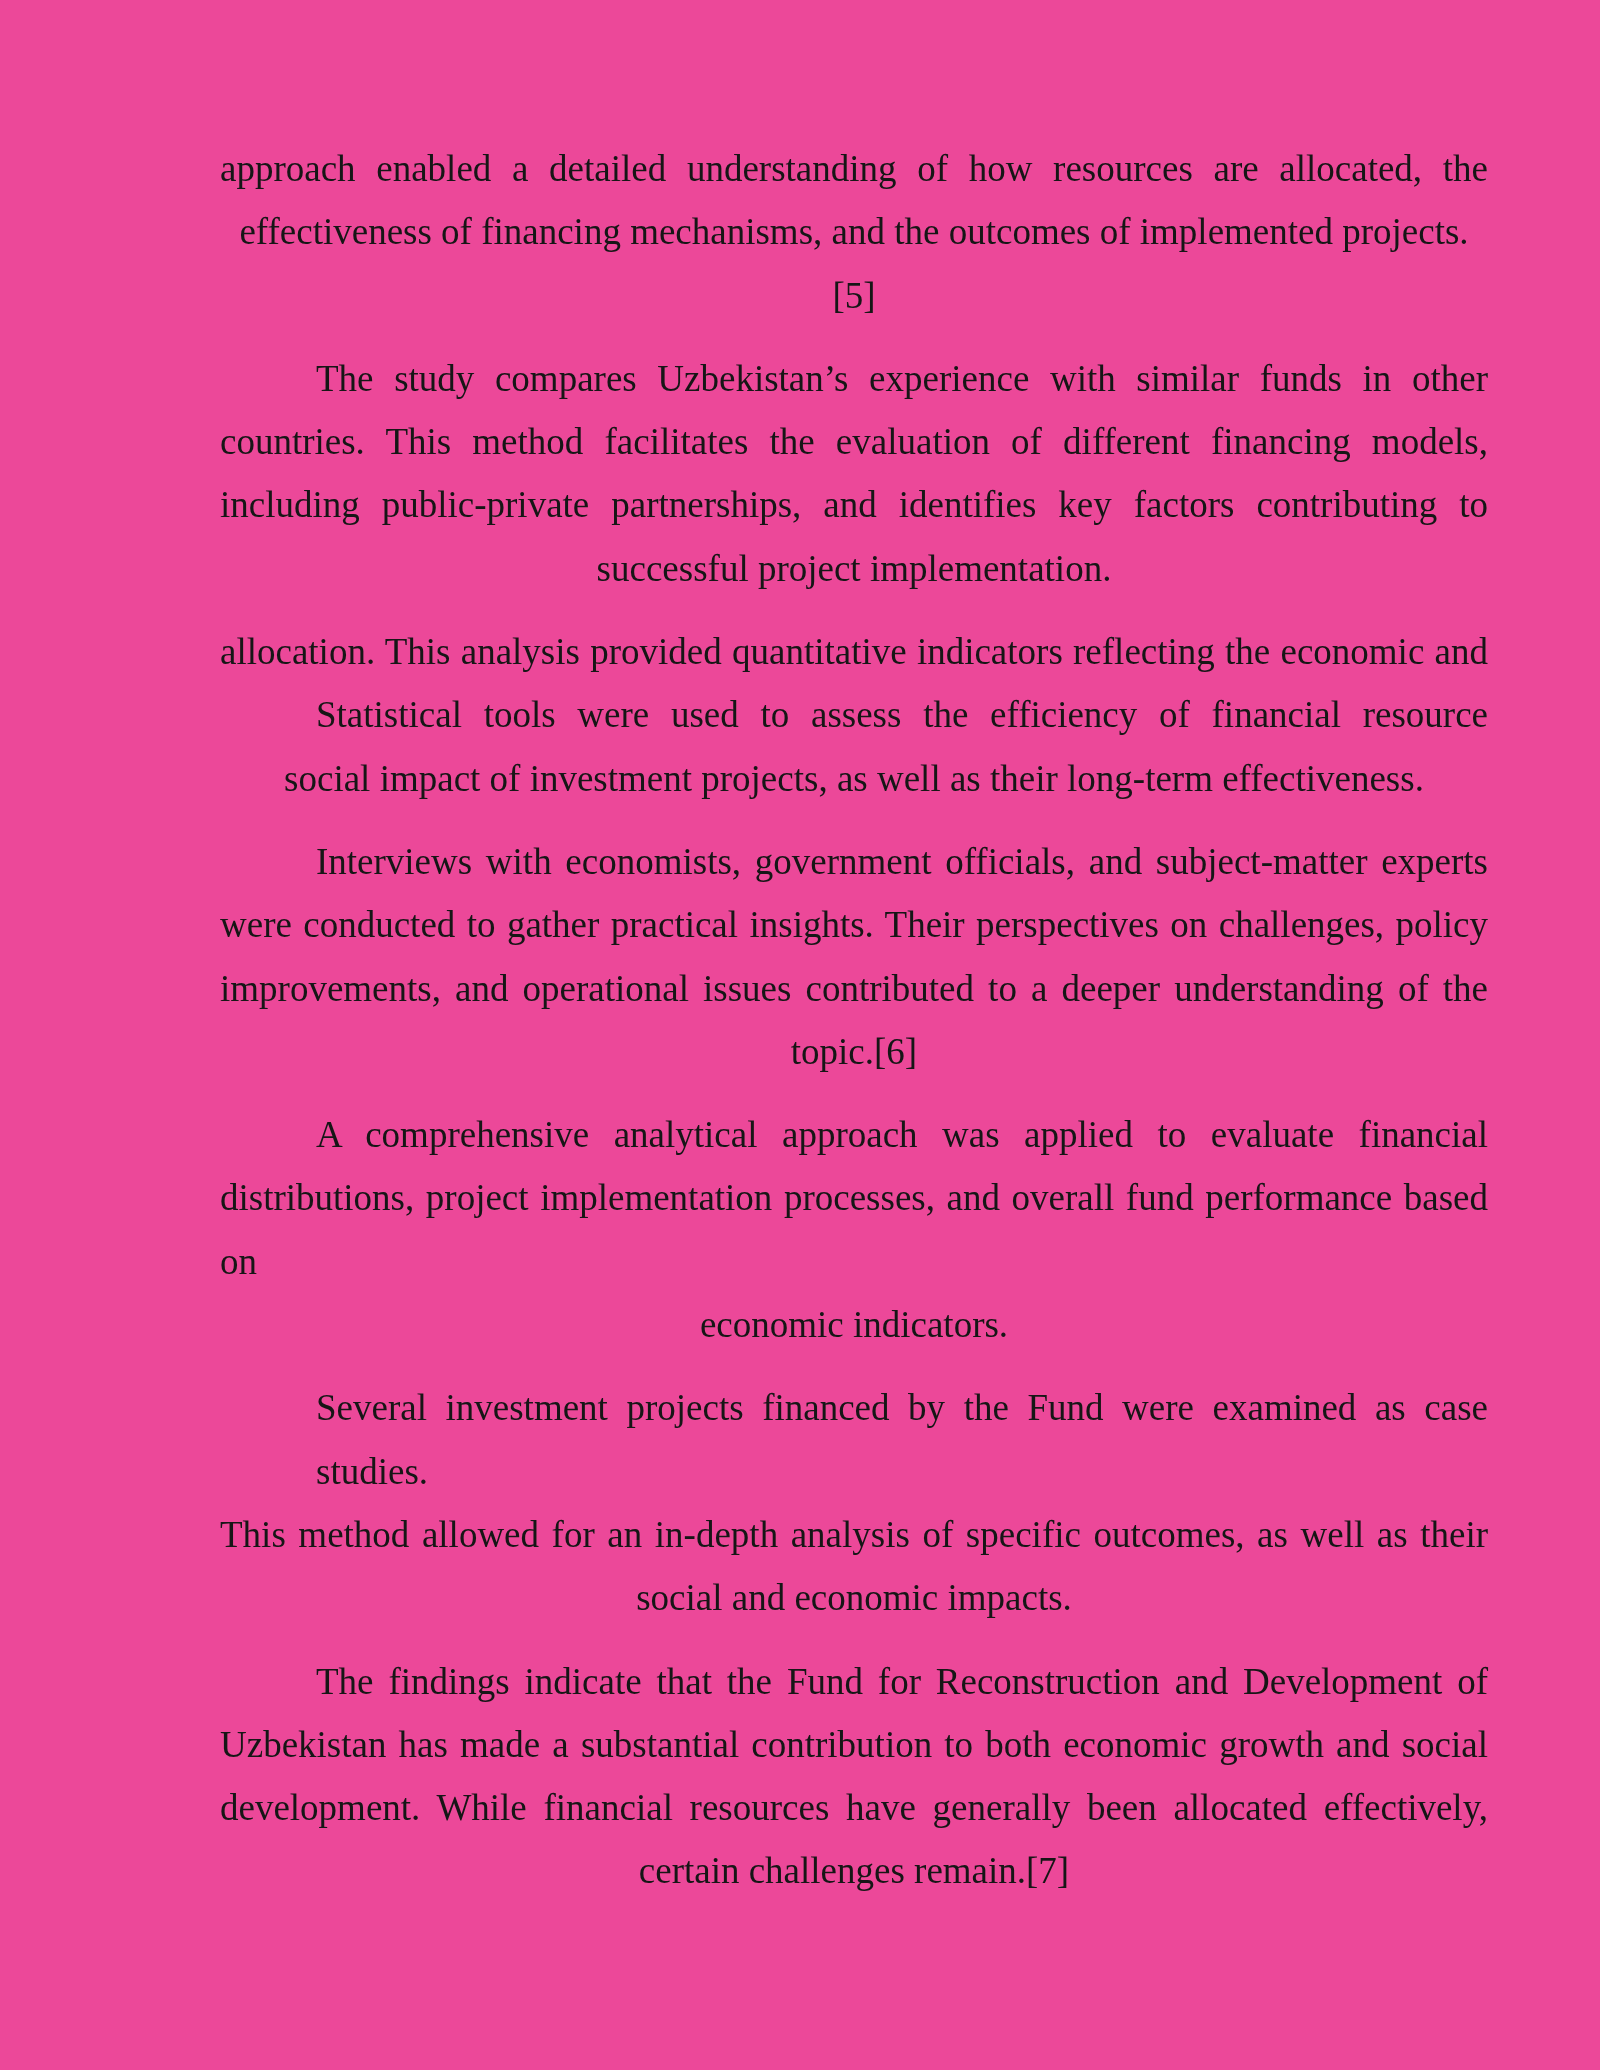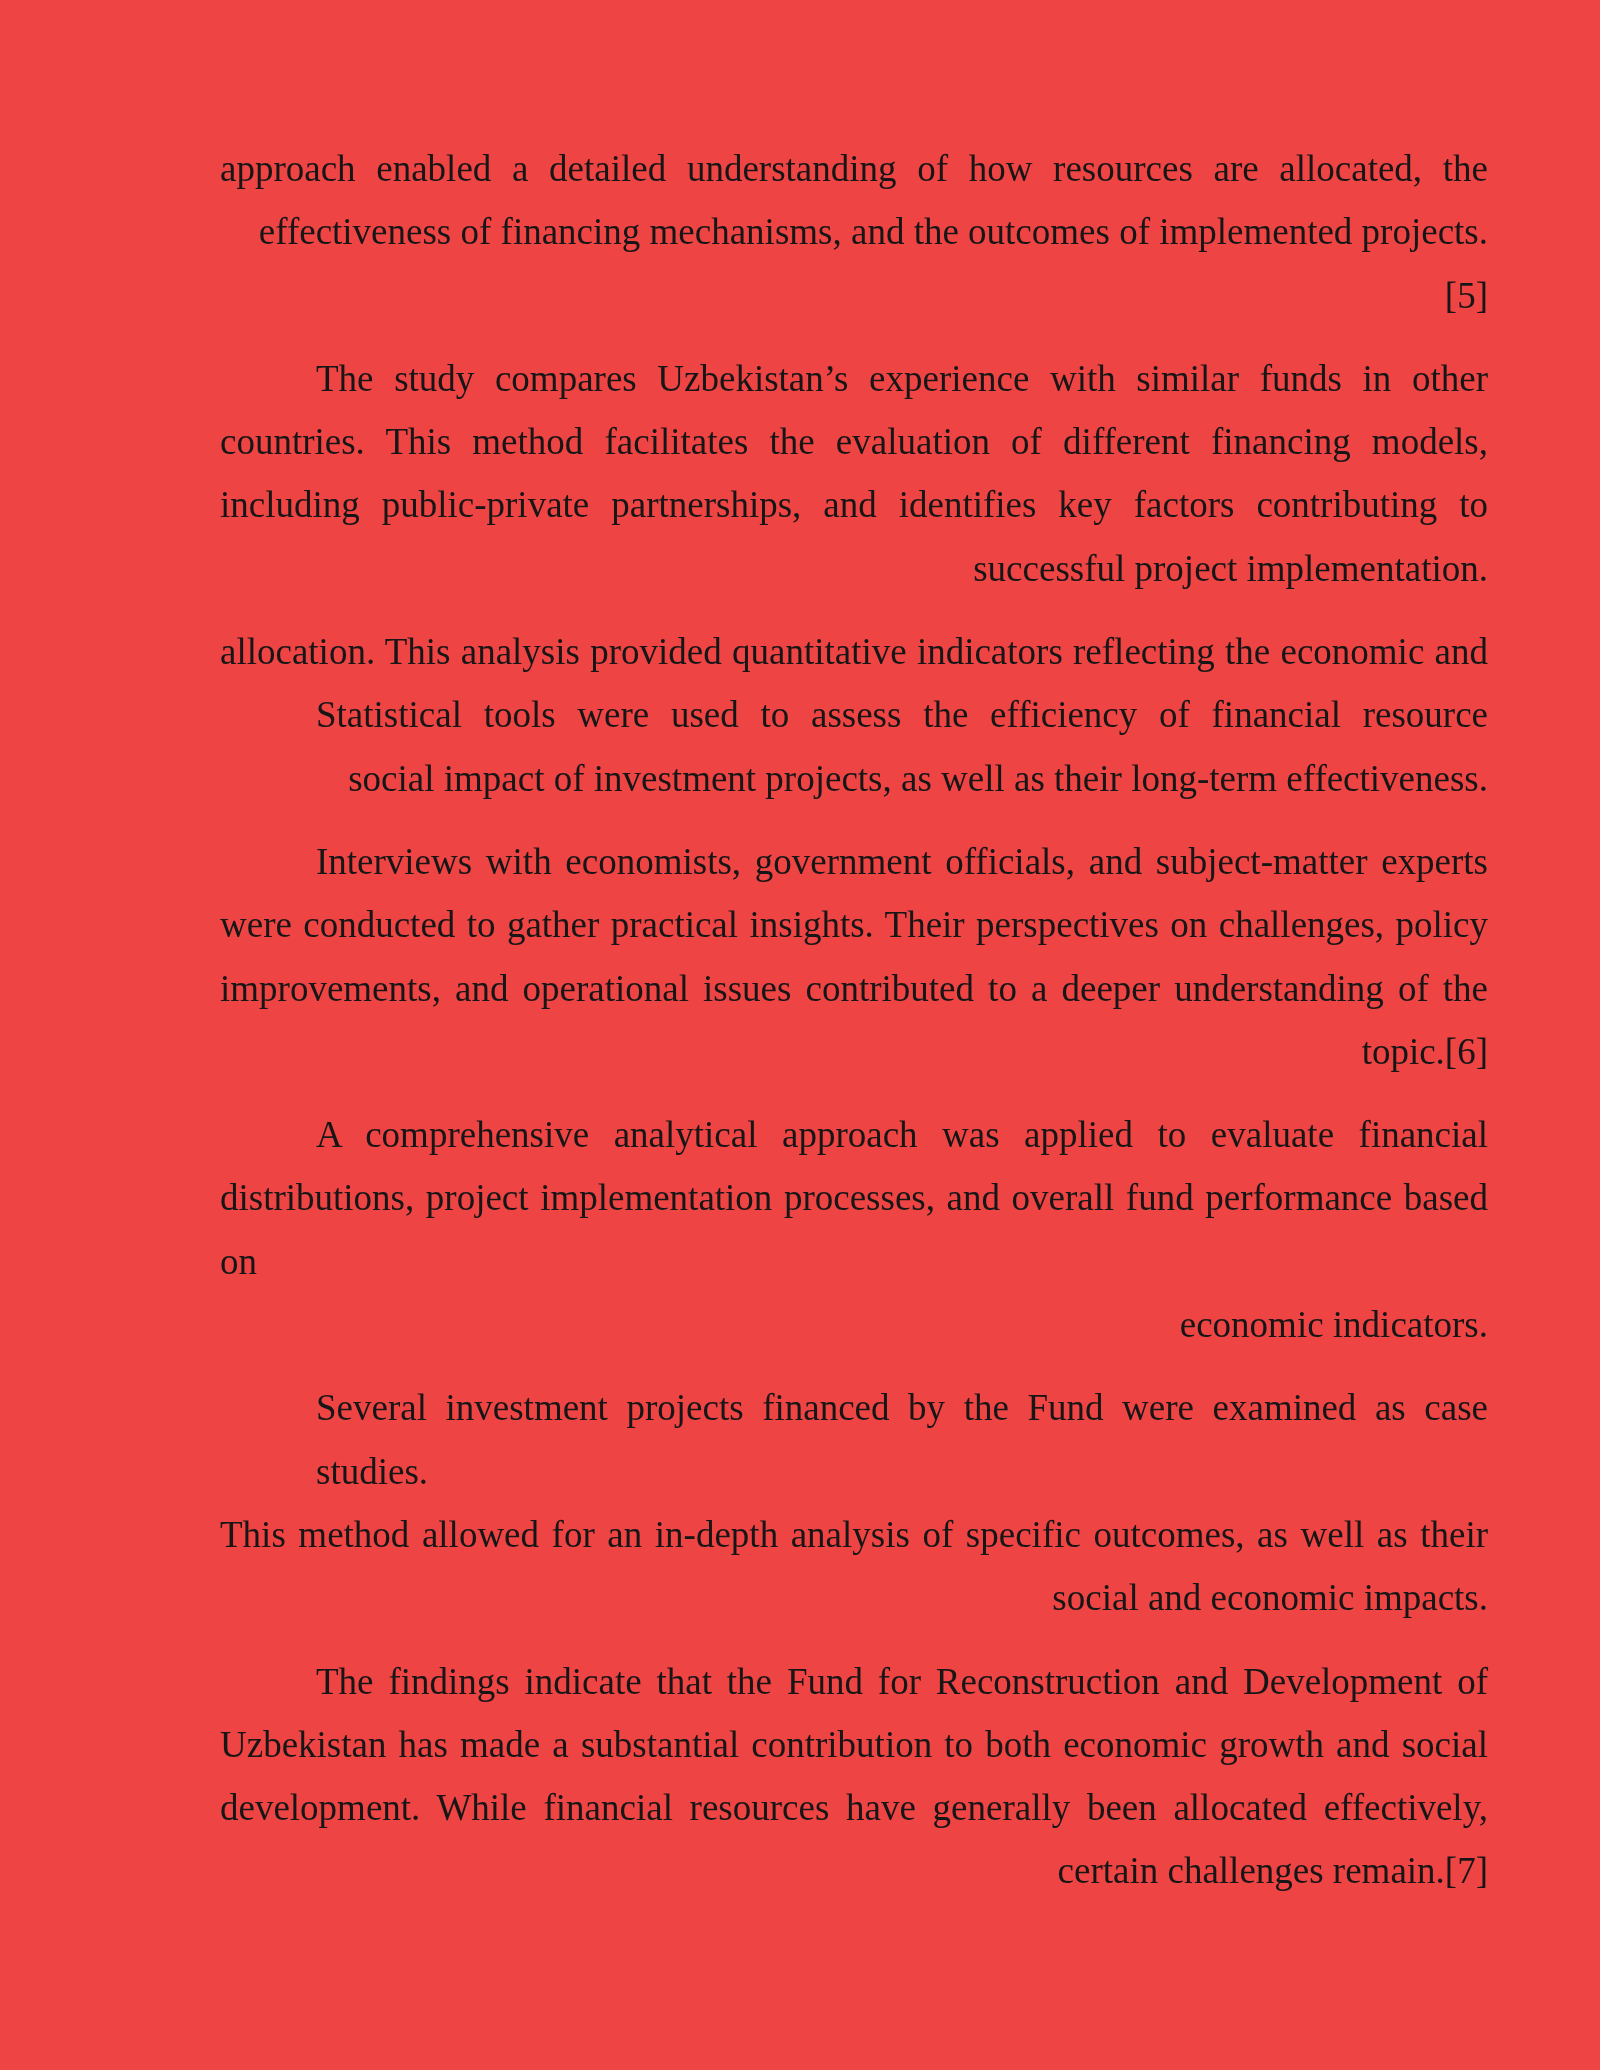--- a/index.html
+++ b/index.html
@@ -4,40 +4,40 @@
 <style>
   html, body {
     margin: 0;
     padding: 0;
     background: #ffffff;
   }
   .page {
     position: relative;
     width: 1600px;
     height: 2070px;
-    background: #ef4444;
+    background: #ec4899;
     overflow: hidden;
     font-family: "Liberation Serif", "DejaVu Serif", serif;
     color: #161616;
   }
   .doc {
     position: absolute;
     left: 220px;
     top: 137px;
     width: 1268px;
     font-size: 37px;
     line-height: 63.3px;
     -webkit-font-smoothing: antialiased;
   }
   .para {
     margin: 0 0 20px 0;
     padding: 0;
   }
   .line {
-    text-align: right;
+    text-align: center;
   }
   .line.just {
     text-align: justify;
     text-align-last: justify;
   }
   .line.indent {
     padding-left: 96px;
   }
   .para.heading .line {
     font-weight: bold;

